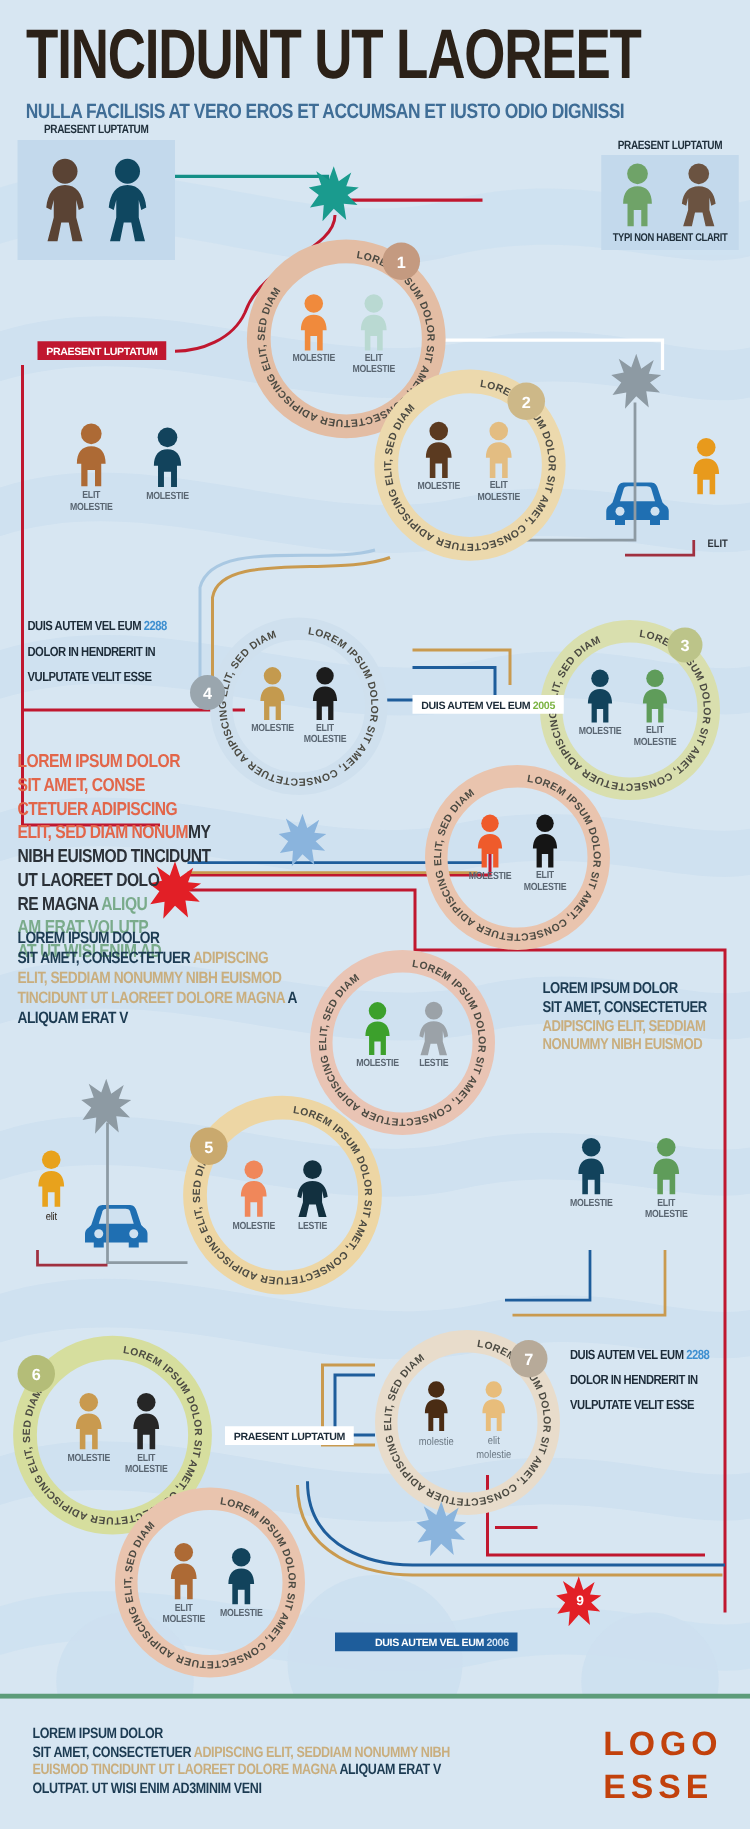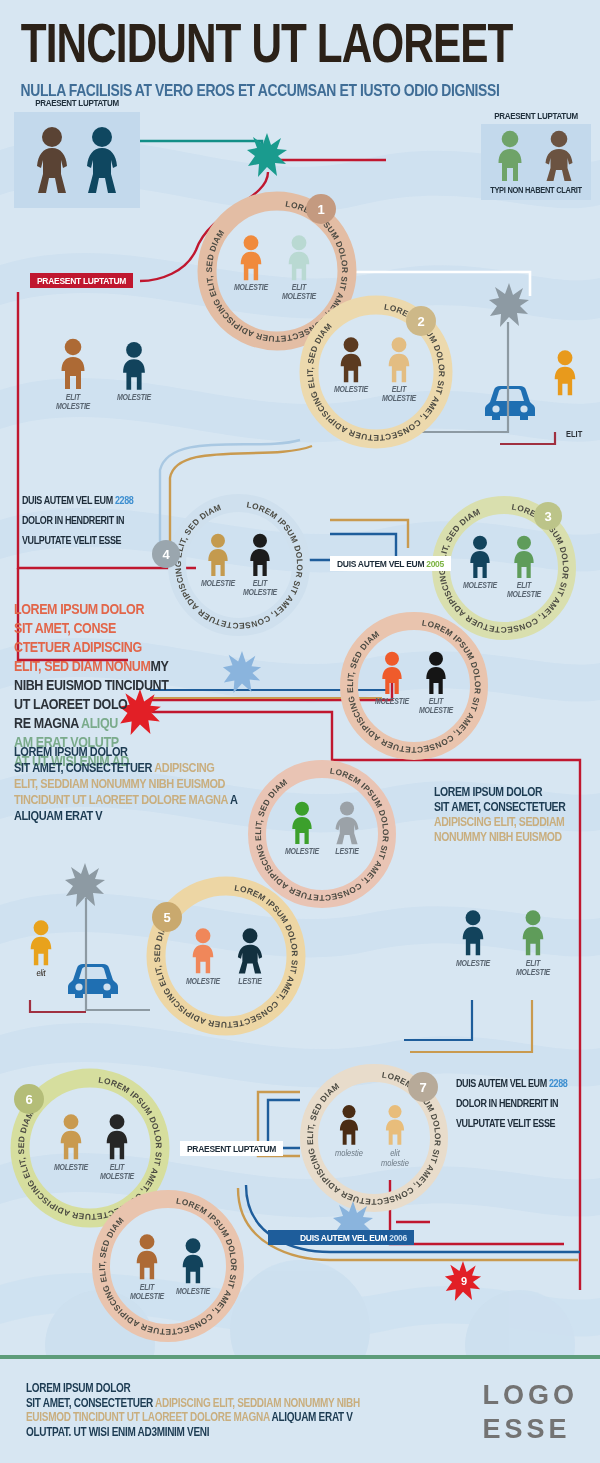--- a/index.html
+++ b/index.html
@@ -37,21 +37,21 @@
     font-weight: bold; font-size: 8px; letter-spacing: -0.3px;
     color: #20303c; transform: scaleY(1.2);
   }
   .panel-foot {
     position: absolute; bottom: 6px; width: 100%; text-align: center;
     font-weight: bold; font-size: 7.5px; letter-spacing: -0.3px;
     color: #20303c; transform: scaleY(1.2);
   }
 
   
-  .fig { position: absolute; font-style: italic; }
+  .fig { position: absolute; }
   .fig svg { display: block; }
   .fig-label {
     position: absolute; top: 100%; left: 50%; transform: translateX(-50%) scaleY(1.18);
     margin-top: 2px; text-align: center; white-space: nowrap;
     font-weight: bold; font-size: 7px; letter-spacing: -0.2px; color: #5a6672;
     line-height: 1.15;
   }
   .fig-label.lower { font-weight: normal; font-size: 7.5px; letter-spacing: 0; color: #6b7883; }
   .fig-label.plain { font-weight: normal; font-size: 7.5px; color: #2b2118; }
 
@@ -93,21 +93,21 @@
   .footer { position: absolute; left: 0; width: 600px; z-index: 8; }
   .footer-text { position: absolute; left: 26px; top: 22px; line-height: 1.45; }
   .footer-text div { font-weight: bold; font-size: 10px; letter-spacing: -0.3px; transform: scaleY(1.2); transform-origin: left center; white-space: nowrap; }
   .c-navy { color: #1c3b52; }
   .c-tan { color: #c9ae7e; }
   .c-orange { color: #e2664a; }
   .c-dark { color: #2b3138; }
   .c-green { color: #7aab8b; }
   .logo {
     position: absolute; right: 22px; top: 20px;
-    color: #737373; font-weight: bold; font-size: 27px;
+    color: #c2410c; font-weight: bold; font-size: 27px;
     letter-spacing: 4px; line-height: 1.25; text-align: left;
   }
 
   
   .wires { position: absolute; inset: 0; z-index: 2; }
   .burst { position: absolute; z-index: 5; }
 </style>
 </head>
 <body>
 
@@ -554,21 +554,21 @@
         </svg>
       <div class="fig-label">MOLESTIE</div>
     </div>
   </div>
 
   <div class="tag tag-red" style="left:30px; top:273px;">PRAESENT LUPTATUM</div>
   <div class="tag tag-white" style="left:180px; top:1097px;">PRAESENT LUPTATUM</div>
   <div class="tag tag-white" style="left:330px; top:512px;">
     <span>DUIS AUTEM VEL EUM </span><span class="num-green">2005</span>
   </div>
-  <div class="tag tag-blue" style="left:268px; top:1230px;padding-left:32px;">
+  <div class="tag tag-blue" style="left:268px; top:1306px;padding-left:32px;">
     <span>DUIS AUTEM VEL EUM </span><span class="num-blue2">2006</span>
   </div>
 
   <div class="stat" style="left:22px; top:496px;">
     <div><span>DUIS AUTEM VEL EUM </span><span class="hl">2288</span></div>
     <div>DOLOR IN HENDRERIT IN</div>
     <div>VULPUTATE VELIT ESSE</div>
   </div>
 
   <div class="stat" style="left:456px; top:1079px;">

